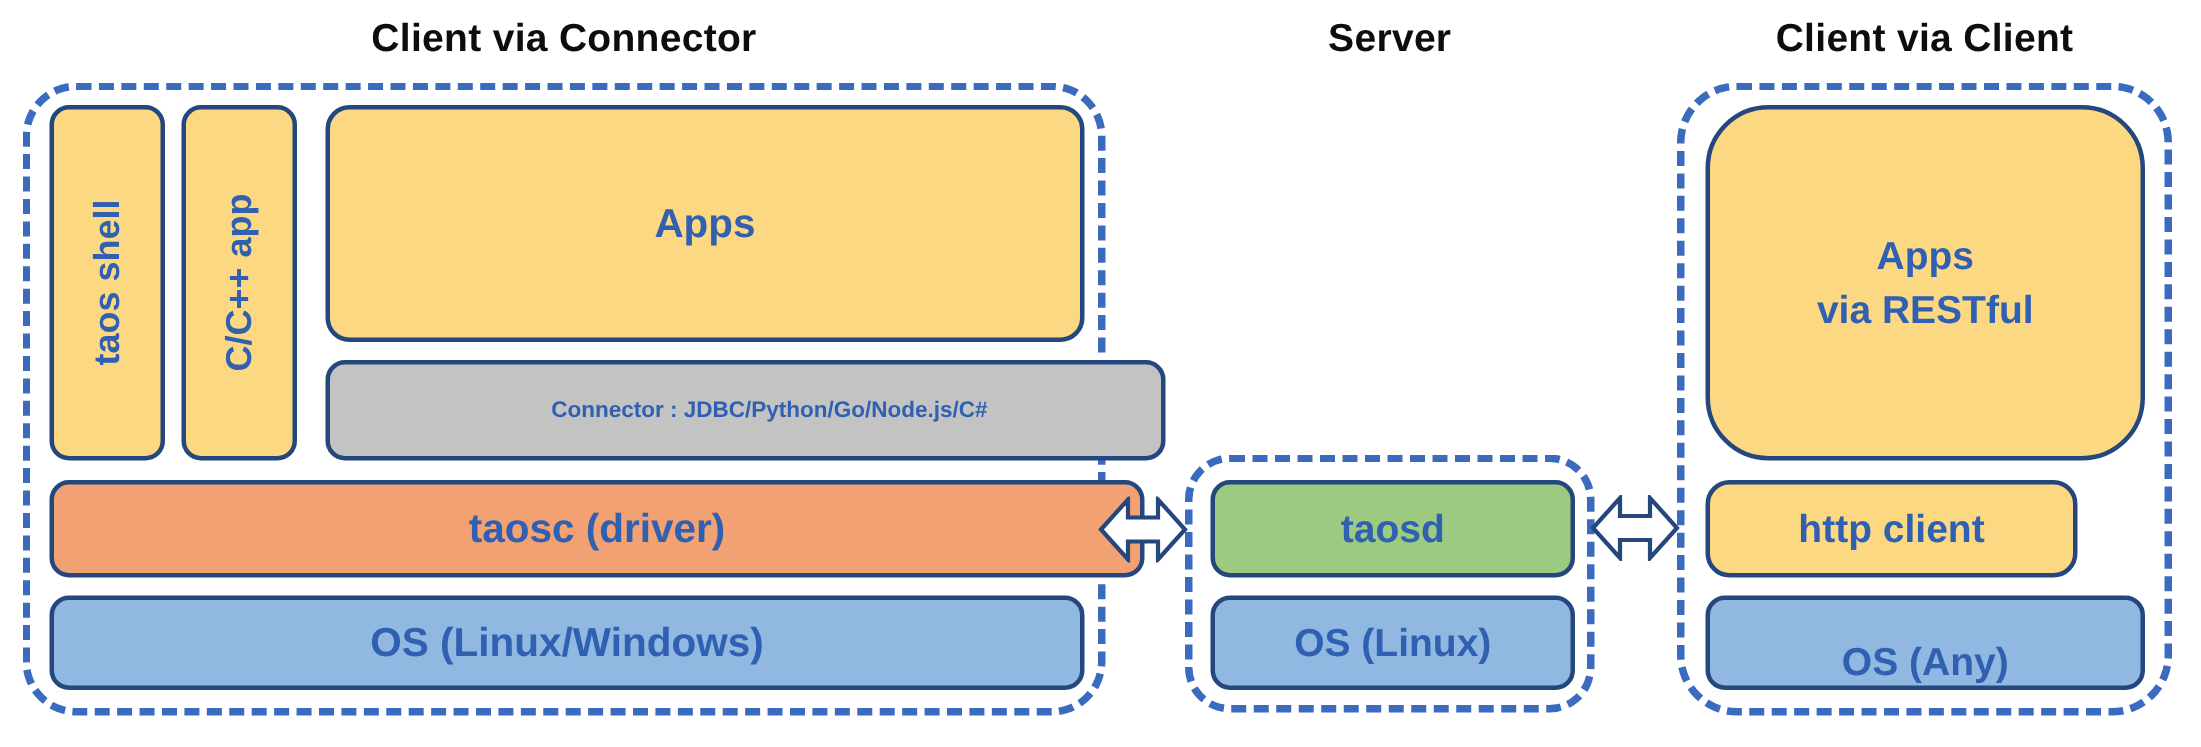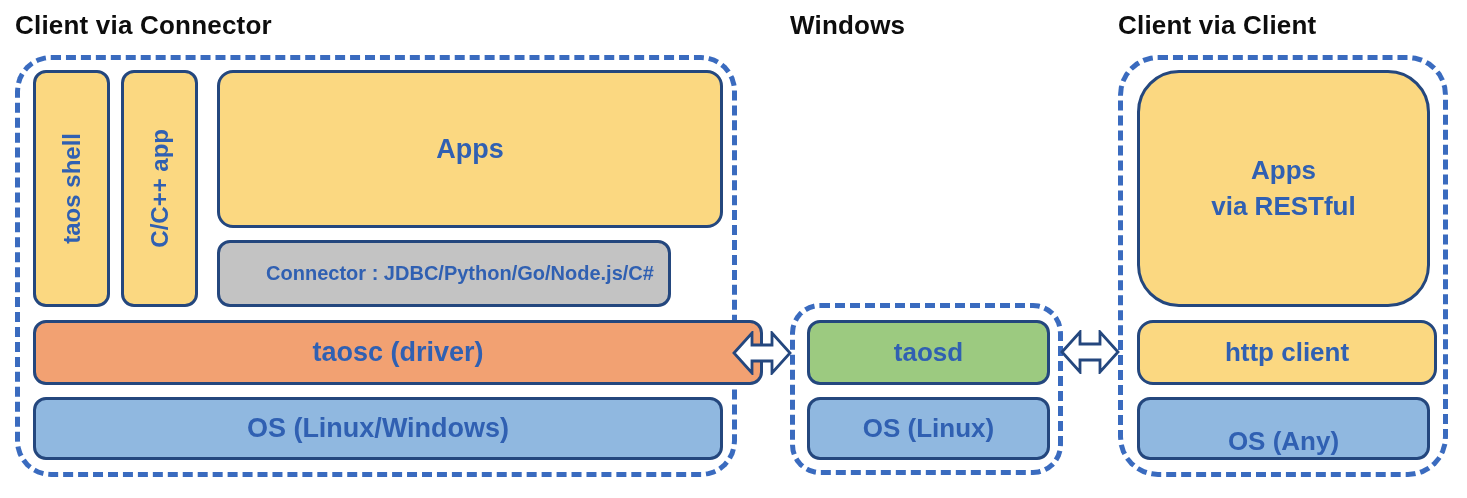--- a/index.html
+++ b/index.html
@@ -16,20 +16,21 @@
   html,body{margin:0;padding:0;background:#ffffff;}
   #stage{
     position:relative;
     width:1467px;height:498px;
     background:#ffffff;
     font-family:"Liberation Sans","DejaVu Sans",sans-serif;
     overflow:hidden;
   }
   .title{
     position:absolute;
+    text-align:center;
     font-size:26px;
     font-weight:bold;
     color:var(--title-black);
     letter-spacing:0.2px;
     white-space:nowrap;
   }
   .dashed{
     position:absolute;
     border:5px dashed var(--dash-blue);
     box-sizing:border-box;
@@ -60,38 +61,38 @@
   }
   .multiline{white-space:pre-line;line-height:1.35;}
   .arrow{position:absolute;}
 </style>
 </head>
 <body>
 
 <div id="stage">
 
   <div class="title" style="left:15px;top:10px;width:722px;">Client via Connector</div>
-  <div class="title" style="left:790px;top:10px;width:273px;">Windows</div>
+  <div class="title" style="left:790px;top:10px;width:273px;">Server</div>
   <div class="title" style="left:1118px;top:10px;width:330px;">Client via Client</div>
 
   <div class="dashed" style="left:15px;top:55px;width:722px;height:422px;border-radius:36px;"></div>
 
   <div class="box fill-yellow" style="left:33px;top:70px;width:77px;height:237px;">
     <span class="vlabel">taos shell</span>
   </div>
 
   <div class="box fill-yellow" style="left:121px;top:70px;width:77px;height:237px;">
     <span class="vlabel">C/C++ app</span>
   </div>
 
   <div class="box fill-yellow" style="left:217px;top:70px;width:506px;height:158px;border-radius:16px;font-size:27px;">
     <span>Apps</span>
   </div>
 
-  <div class="box fill-gray" style="left:217px;top:240px;width:454px;height:67px;font-size:20px;padding-left:32px;">
+  <div class="box fill-gray" style="left:217px;top:240px;width:560px;height:67px;font-size:15px;padding-left:32px;">
     <span>Connector : JDBC/Python/Go/Node.js/C#</span>
   </div>
 
   <div class="box fill-orange" style="left:33px;top:320px;width:730px;height:65px;font-size:27px;">
     <span>taosc (driver)</span>
   </div>
 
   <div class="box fill-blue" style="left:33px;top:397px;width:690px;height:63px;font-size:27px;">
     <span>OS (Linux/Windows)</span>
   </div>
@@ -118,21 +119,21 @@
     </svg>
   </div>
 
   <div class="dashed" style="left:1118px;top:55px;width:330px;height:422px;border-radius:40px;"></div>
 
   <div class="box fill-yellow multiline" style="left:1137px;top:70px;width:293px;height:237px;border-radius:42px;font-size:26px;">
     <span class="multiline">Apps
 via RESTful</span>
   </div>
 
-  <div class="box fill-yellow" style="left:1137px;top:320px;width:300px;height:65px;border-radius:16px;font-size:26px;">
+  <div class="box fill-yellow" style="left:1137px;top:320px;width:248px;height:65px;border-radius:16px;font-size:26px;">
     <span>http client</span>
   </div>
 
   <div class="box fill-blue" style="left:1137px;top:397px;width:293px;height:63px;font-size:26px;align-items:flex-end;">
     <span>OS (Any)</span>
   </div>
 
 </div>
 
 </body></html>

